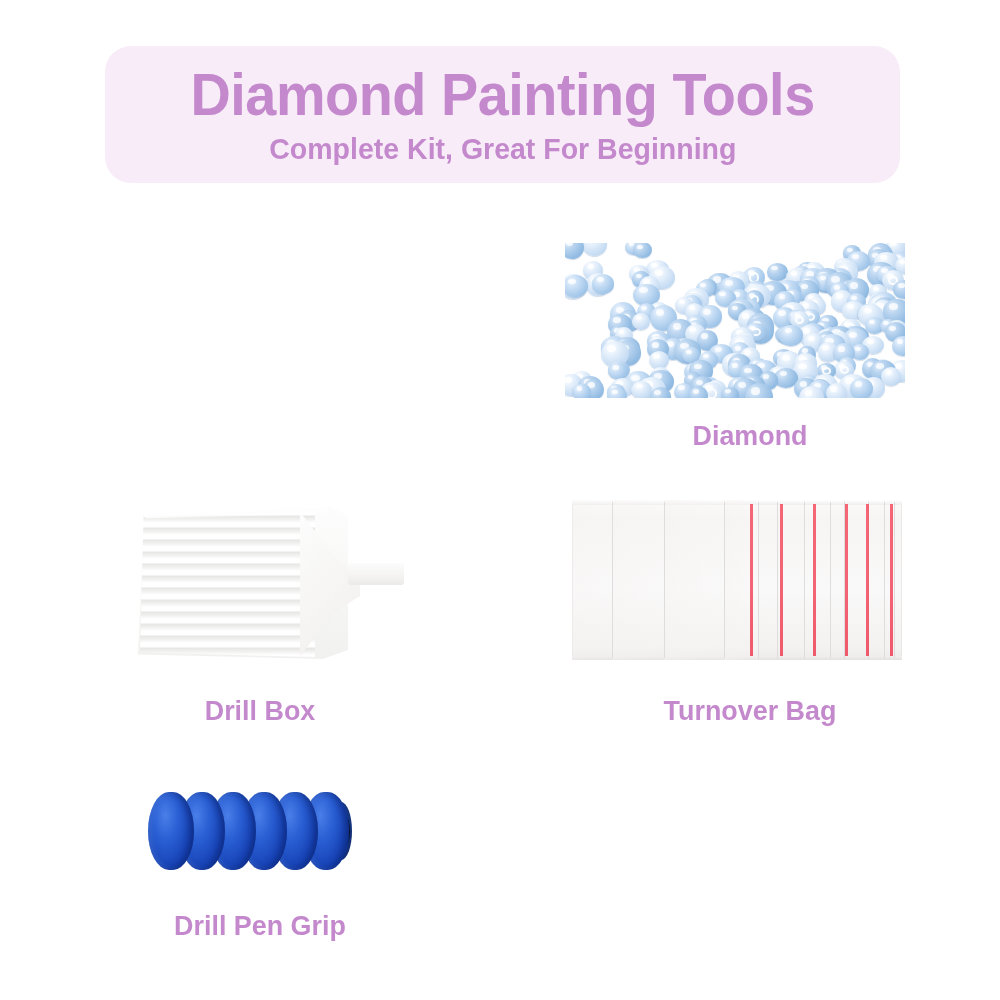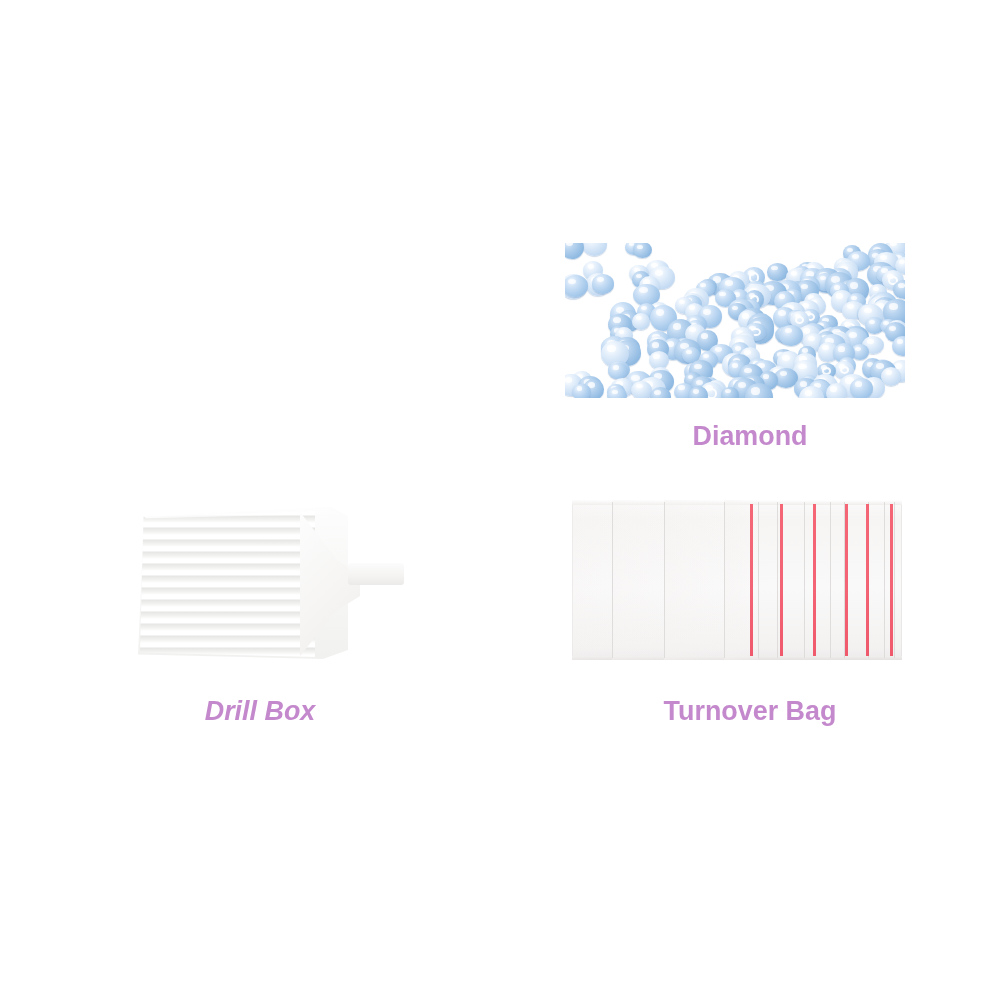--- a/index.html
+++ b/index.html
@@ -267,20 +267,24 @@
     position: absolute; left: 10px; top: 7px; width: 150px; height: 30px;
     border-radius: 50%;
     background: radial-gradient(ellipse at 40% 40%, rgba(255,200,205,0.45) 0%, rgba(255,255,255,0) 72%);
   }
 </style>
 </head>
 <body>
 
 <div id="page">
 
+  <div class="header-banner">
+    <div class="header-title">Diamond Painting Tools</div>
+    <div class="header-subtitle">Complete Kit, Great For Beginning</div>
+  </div>
 
 
   <div class="item-cell" style="left:520px; top:240px; width:460px; height:215px;">
     <div class="item-art">
       <div class="drills-wrap" style="left:45px; top:3px;" id="drills">
           <div class="drill pale" style="left: 16.5879px; top: -11.1851px; width: 25.9094px; height: 24.5849px; z-index: 1;"></div>
           <div class="drill pale" style="left: 320.42px; top: -5.27159px; width: 20.8918px; height: 19.4473px; z-index: 2;"></div>
           <div class="drill deep" style="left: -4.53485px; top: -6.70907px; width: 23.8302px; height: 22.9808px; z-index: 3;"></div>
           <div class="drill " style="left: 59.9323px; top: -3.4436px; width: 17.3008px; height: 15.0605px; z-index: 4;"></div>
           <div class="drill deep" style="left: 67.9889px; top: -1.10326px; width: 19.0204px; height: 16.4979px; z-index: 5;"></div>
@@ -501,21 +505,21 @@
           <div class="drill deep" style="left: 156.066px; top: 143.689px; width: 18.1876px; height: 16.0936px; z-index: 220;"></div>
           <div class="drill deep" style="left: 179.913px; top: 139.988px; width: 27.9657px; height: 27.74px; z-index: 221;"></div>
           <div class="drill " style="left: 42.1838px; top: 144.145px; width: 20.0978px; height: 17.2297px; z-index: 222;"></div>
           <div class="drill deep" style="left: 84.7798px; top: 143.633px; width: 21.3212px; height: 19.5513px; z-index: 223;"></div>
           <div class="drill pale" style="left: 234.329px; top: 142.77px; width: 24.3954px; height: 24.1927px; z-index: 224;"></div>
         </div>
     </div>
     <div class="item-label" style="top:180px;">Diamond</div>
   </div>
 
-  <div class="item-cell" style="left:20px; top:480px; width:480px; height:255px;font-style:italic;">
+  <div class="item-cell" style="left:20px; top:480px; width:480px; height:255px;">
     <div class="item-art">
       <div class="tray-wrap" style="left:110px; top:15px;">
         <div class="tray-body"></div>
         <div class="tray-grooves"></div>
         <div class="tray-shoulder"></div>
         <div class="tray-handle"></div>
         <div class="tray-edge-hi"></div>
       </div>
     </div>
     <div class="item-label" style="top:215px;">Drill Box</div>
@@ -546,15 +550,30 @@
           <div class="bag-seal" style="left: 208px;"></div>
           <div class="bag-seal" style="left: 241px;"></div>
           <div class="bag-seal" style="left: 273px;"></div>
           <div class="bag-seal" style="left: 294px;"></div>
           <div class="bag-seal" style="left: 318px;"></div>
         </div>
     </div>
     <div class="item-label" style="top:215px;">Turnover Bag</div>
   </div>
 
+  <div class="item-cell" style="left:20px; top:765px; width:480px; height:195px;">
+    <div class="item-art">
+      <div class="grip-wrap" style="left:128px; top:21px;" id="grip">
+          <div class="grip-seg" style="left: 0px; z-index: 10;"></div>
+          <div class="grip-seg" style="left: 31px; z-index: 9;"></div>
+          <div class="grip-seg" style="left: 62px; z-index: 8;"></div>
+          <div class="grip-seg" style="left: 93px; z-index: 7;"></div>
+          <div class="grip-seg" style="left: 124px; z-index: 6;"></div>
+          <div class="grip-seg" style="left: 155px; z-index: 5;"></div>
+          <div class="grip-end" style="left: 182px; z-index: 3;"></div>
+          <div class="grip-hole" style="left: 189px; z-index: 4;"></div>
+        </div>
+    </div>
+    <div class="item-label" style="top:145px;">Drill Pen Grip</div>
+  </div>
 
 
 </div>
 
 </body></html>

